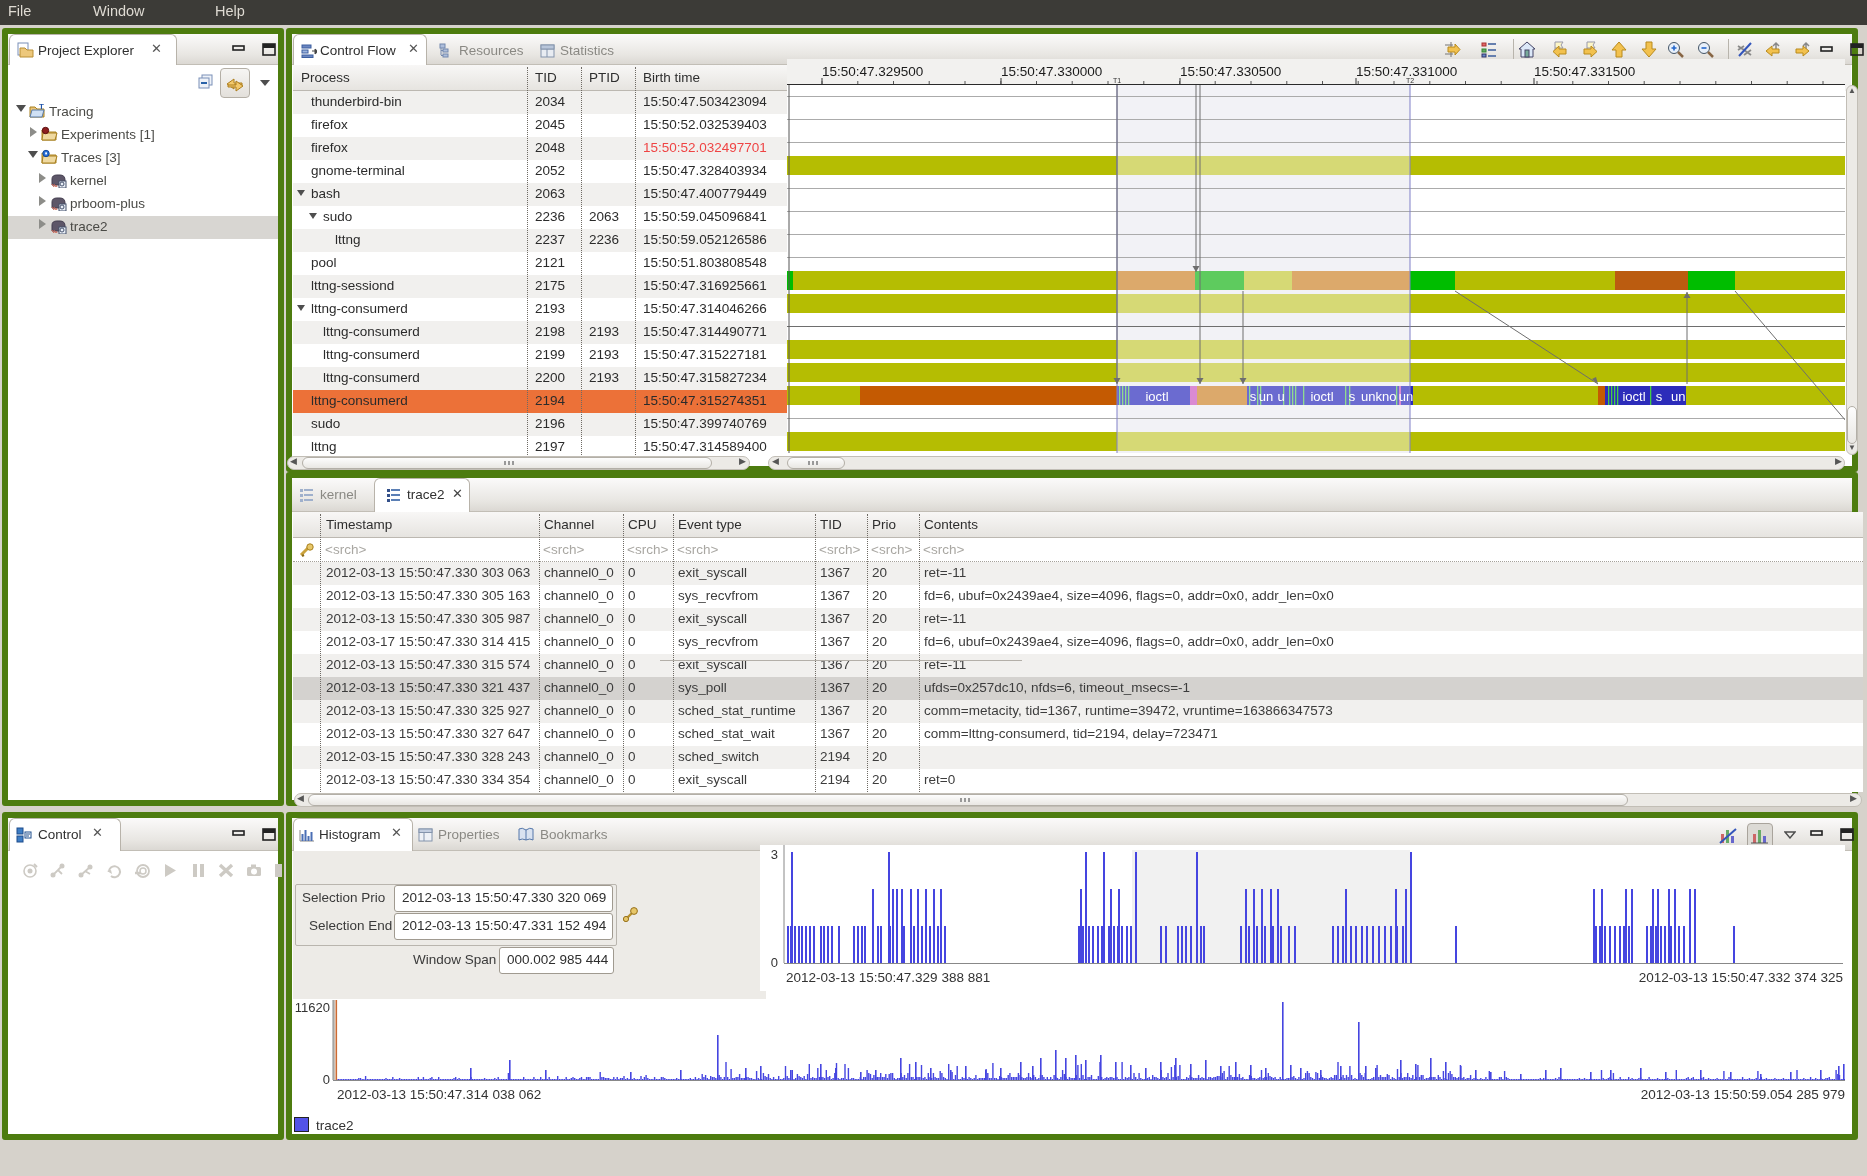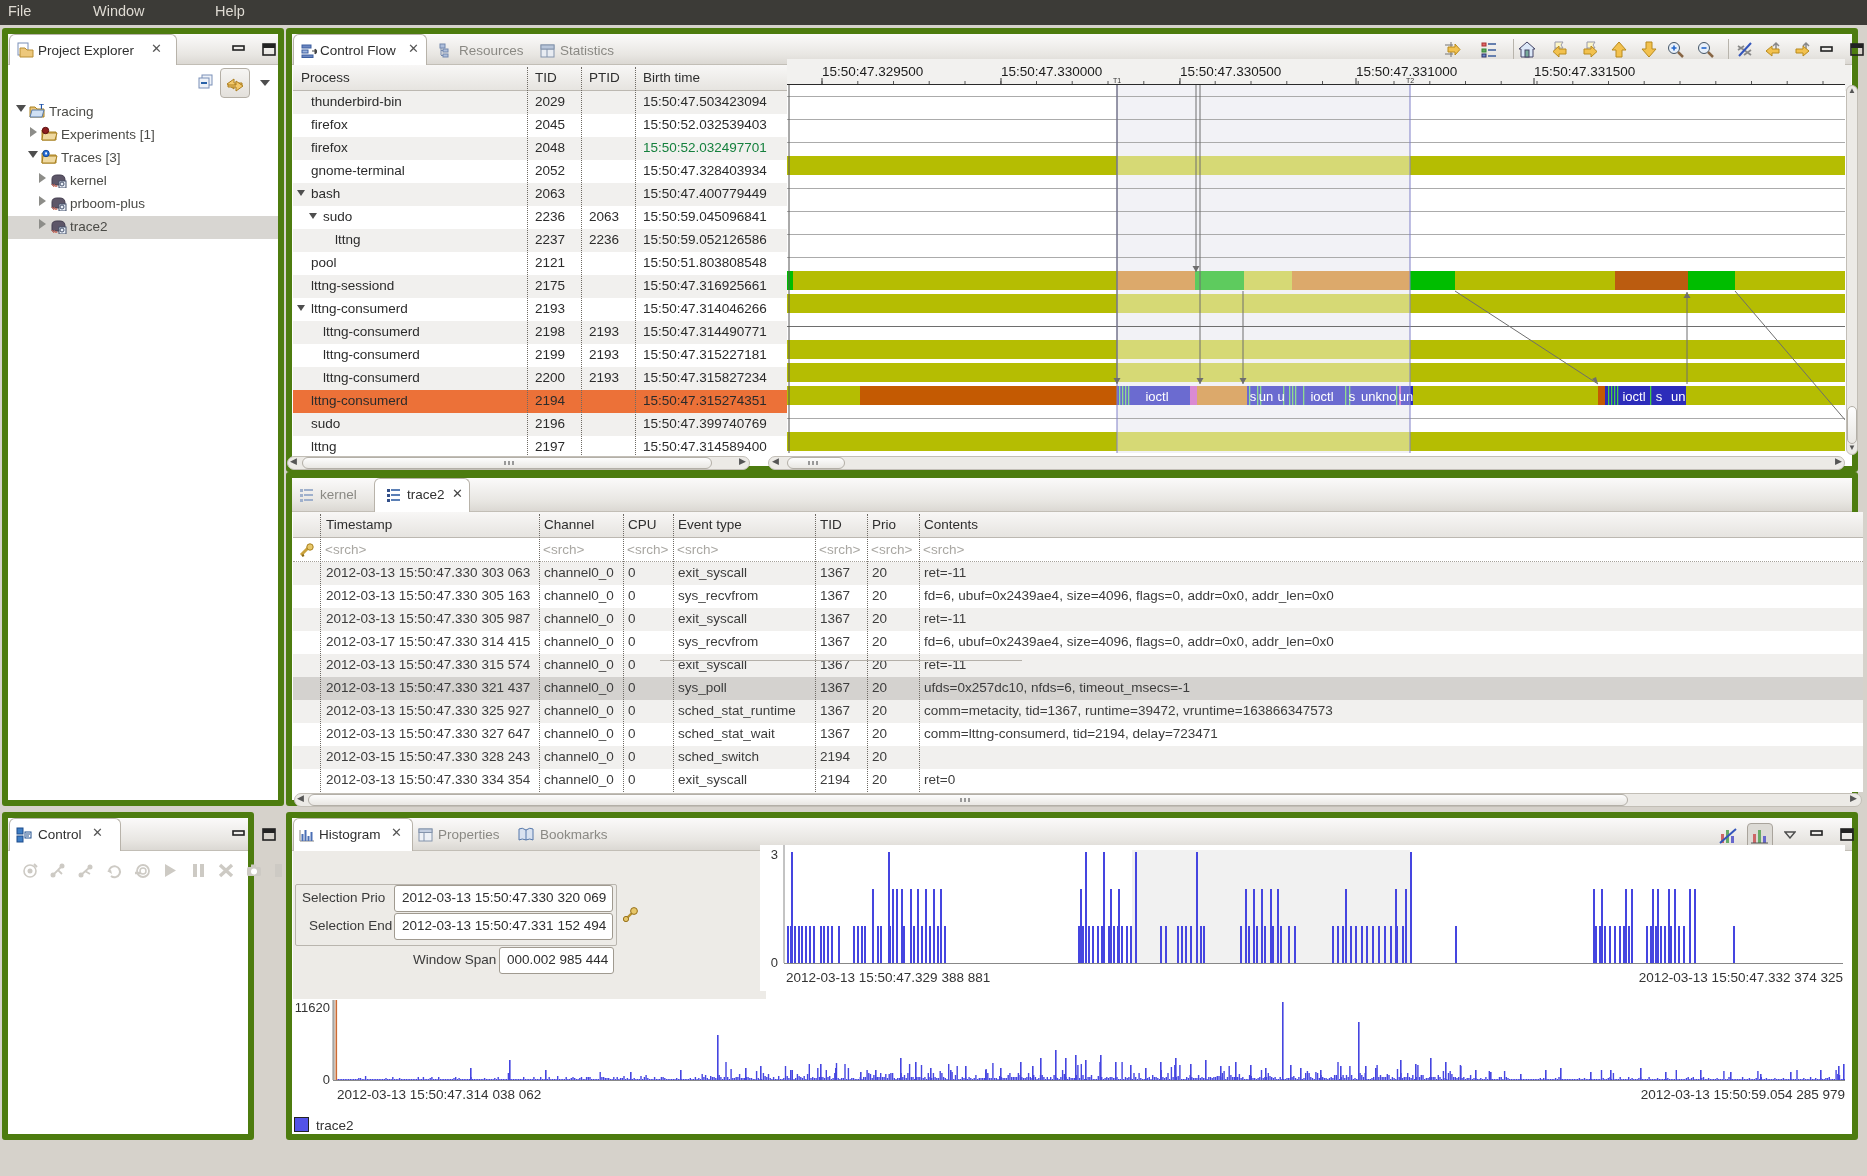--- a/index.html
+++ b/index.html
@@ -202,33 +202,33 @@
       <rect x="1" y="1" width="12" height="4" fill="#222"></rect>
     </svg>
 <div class="abs hdr" style="left:1px;top:31px;width:500px;height:26px;"></div>
 <span class="cell" style="left:9px;top:36px;color:#2e2e2e;">Process</span>
 <span class="cell" style="left:243px;top:36px;color:#2e2e2e;">TID</span>
 <span class="cell" style="left:297px;top:36px;color:#2e2e2e;">PTID</span>
 <span class="cell" style="left:351px;top:36px;color:#2e2e2e;">Birth time</span>
 <div class="abs" style="left:501px;top:31px;width:1058px;height:26px;background:#f2f1ef;"></div>
 <div class="abs zebra-a" style="left:1px;top:57px;width:500px;height:23px;"></div>
 <span class="cell" style="left:19px;top:60px;color:#2b2b2b;">thunderbird-bin</span>
-<span class="cell" style="left:243px;top:60px;color:#2b2b2b;">2029</span>
+<span class="cell" style="left:243px;top:60px;color:#2b2b2b;">2034</span>
 <span class="cell" style="left:297px;top:60px;color:#2b2b2b;"></span>
 <span class="cell" style="left:351px;top:60px;color:#2b2b2b;">15:50:47.503423094</span>
 <div class="abs zebra-b" style="left:1px;top:80px;width:500px;height:23px;"></div>
 <span class="cell" style="left:19px;top:83px;color:#2b2b2b;">firefox</span>
 <span class="cell" style="left:243px;top:83px;color:#2b2b2b;">2045</span>
 <span class="cell" style="left:297px;top:83px;color:#2b2b2b;"></span>
 <span class="cell" style="left:351px;top:83px;color:#2b2b2b;">15:50:52.032539403</span>
 <div class="abs zebra-a" style="left:1px;top:103px;width:500px;height:23px;"></div>
 <span class="cell" style="left:19px;top:106px;color:#2b2b2b;">firefox</span>
 <span class="cell" style="left:243px;top:106px;color:#2b2b2b;">2048</span>
 <span class="cell" style="left:297px;top:106px;color:#2b2b2b;"></span>
-<span class="cell" style="left:351px;top:106px;color:#15803d;">15:50:52.032497701</span>
+<span class="cell" style="left:351px;top:106px;color:#ef4444;">15:50:52.032497701</span>
 <div class="abs zebra-b" style="left:1px;top:126px;width:500px;height:23px;"></div>
 <span class="cell" style="left:19px;top:129px;color:#2b2b2b;">gnome-terminal</span>
 <span class="cell" style="left:243px;top:129px;color:#2b2b2b;">2052</span>
 <span class="cell" style="left:297px;top:129px;color:#2b2b2b;"></span>
 <span class="cell" style="left:351px;top:129px;color:#2b2b2b;">15:50:47.328403934</span>
 <div class="abs zebra-a" style="left:1px;top:149px;width:500px;height:23px;"></div>
 <span class="abs" style="left:5px;top:156px;width:0;height:0;border-left:4.5px solid transparent;border-right:4.5px solid transparent;border-top:6px solid #4e4e4e;"></span>
 <span class="cell" style="left:19px;top:152px;color:#2b2b2b;">bash</span>
 <span class="cell" style="left:243px;top:152px;color:#2b2b2b;">2063</span>
 <span class="cell" style="left:297px;top:152px;color:#2b2b2b;"></span>
@@ -576,21 +576,21 @@
 <div class="coldiv" style="left:381px;top:36px;height:278px;"></div>
 <div class="coldiv" style="left:523px;top:36px;height:278px;"></div>
 <div class="coldiv" style="left:575px;top:36px;height:278px;"></div>
 <div class="coldiv" style="left:627px;top:36px;height:278px;"></div>
 <div class="sb-track abs" style="left:2px;top:315px;width:1568px;height:14px;"></div>
 <div class="sb-thumb abs" style="left:16px;top:316px;width:1320px;height:12px;"></div>
 <span class="abs" style="left:5px;top:315px;font-size:9px;color:#555;">◀</span>
     <span class="abs" style="left:1558px;top:315px;font-size:9px;color:#555;">▶</span>
 <div class="abs" style="left:668px;top:320px;width:10px;height:4px;background:repeating-linear-gradient(90deg,#999 0 2px,transparent 2px 4px);"></div>
 </div>
-<div class="panel" style="left:2px;top:812px;width:252px;height:328px;">
+<div class="panel" style="left:2px;top:812px;width:282px;height:328px;">
 <div class="tabbar" style="height:33px;"></div>
 <div class="tab-active" style="left:1px;width:112px;height:33px;"></div>
 <svg class="abs" style="left:8px;top:9px" width="16" height="16" viewBox="0 0 16 16">
       <rect x="1" y="1" width="6" height="6" fill="#3d7dc4" stroke="#1d4d8c"></rect>
       <rect x="1" y="9" width="6" height="6" fill="#3d7dc4" stroke="#1d4d8c"></rect>
       <rect x="9" y="5" width="6" height="6" fill="#fff" stroke="#1d4d8c"></rect>
       <path d="M10 7 h4 M10 9 h3" stroke="#1d4d8c"></path>
     </svg>
 <span class="abs tabtxt" style="left:30px;top:9px;">Control</span>
     <span class="abs" style="left:84px;top:7px;color:#555;font-size:13px;">✕</span>

